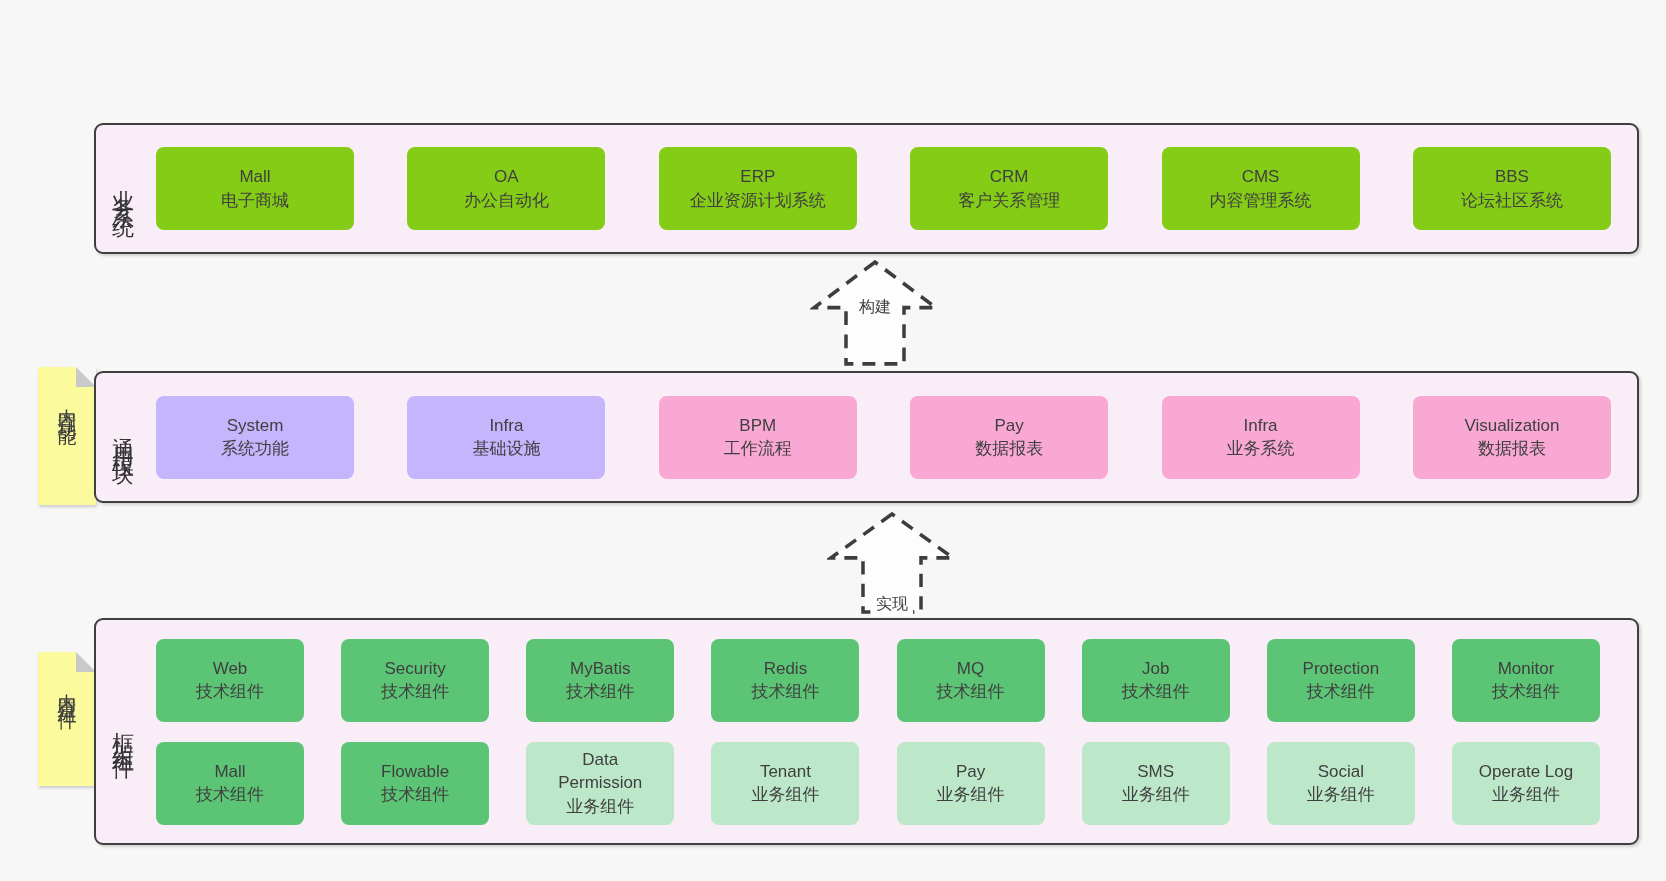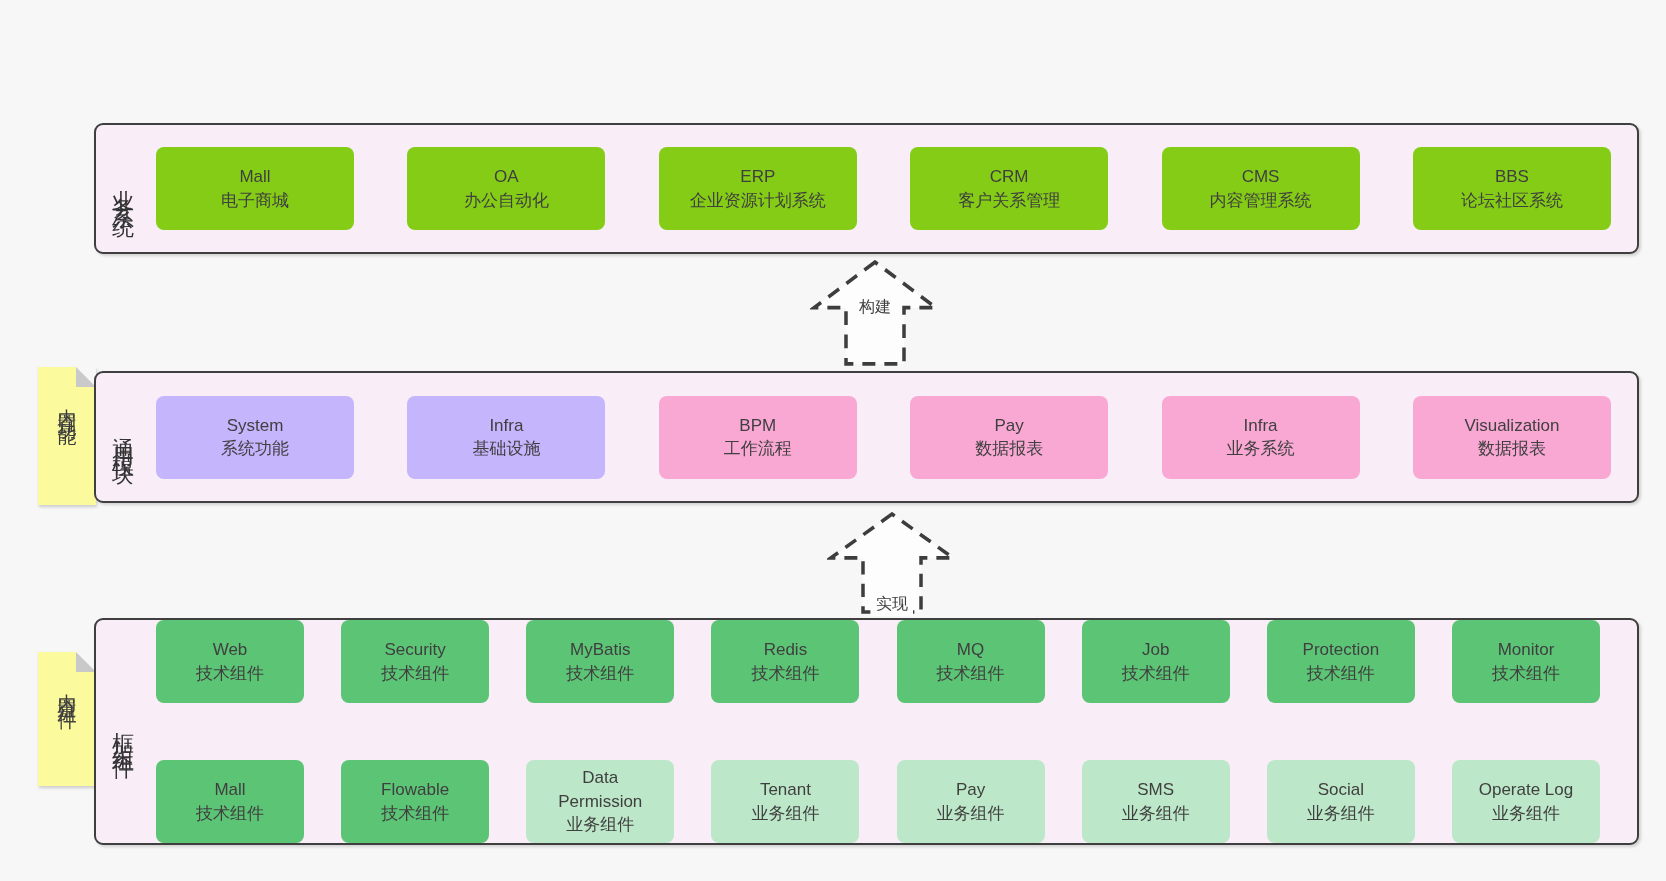--- a/index.html
+++ b/index.html
@@ -20,21 +20,21 @@
     position:absolute;left:12px;top:50%;transform:translateY(-50%);
     writing-mode:vertical-rl;text-orientation:upright;
     font-size:22px;letter-spacing:0.38em;color:#333;white-space:nowrap;
   }
   .boxes{
     position:absolute;top:0;bottom:0;left:0;right:0;
     display:flex;align-items:center;justify-content:space-between;
     padding-left:60px;padding-right:26px;
   }
   .boxes.two-rows{
-    flex-direction:column;align-items:stretch;
+    flex-direction:column;align-items:stretch;justify-content:center;
     padding-top:0;padding-bottom:0;gap:20px;padding-right:37px;
   }
   .boxrow{display:flex;justify-content:space-between;}
   .box{
     height:83px;border-radius:8px;
     display:flex;flex-direction:column;align-items:center;justify-content:center;
     text-align:center;font-size:17px;line-height:1.38;color:#3f3f3f;
     padding:0 12px;box-sizing:border-box;
   }
   .wide .box{width:198px;}

